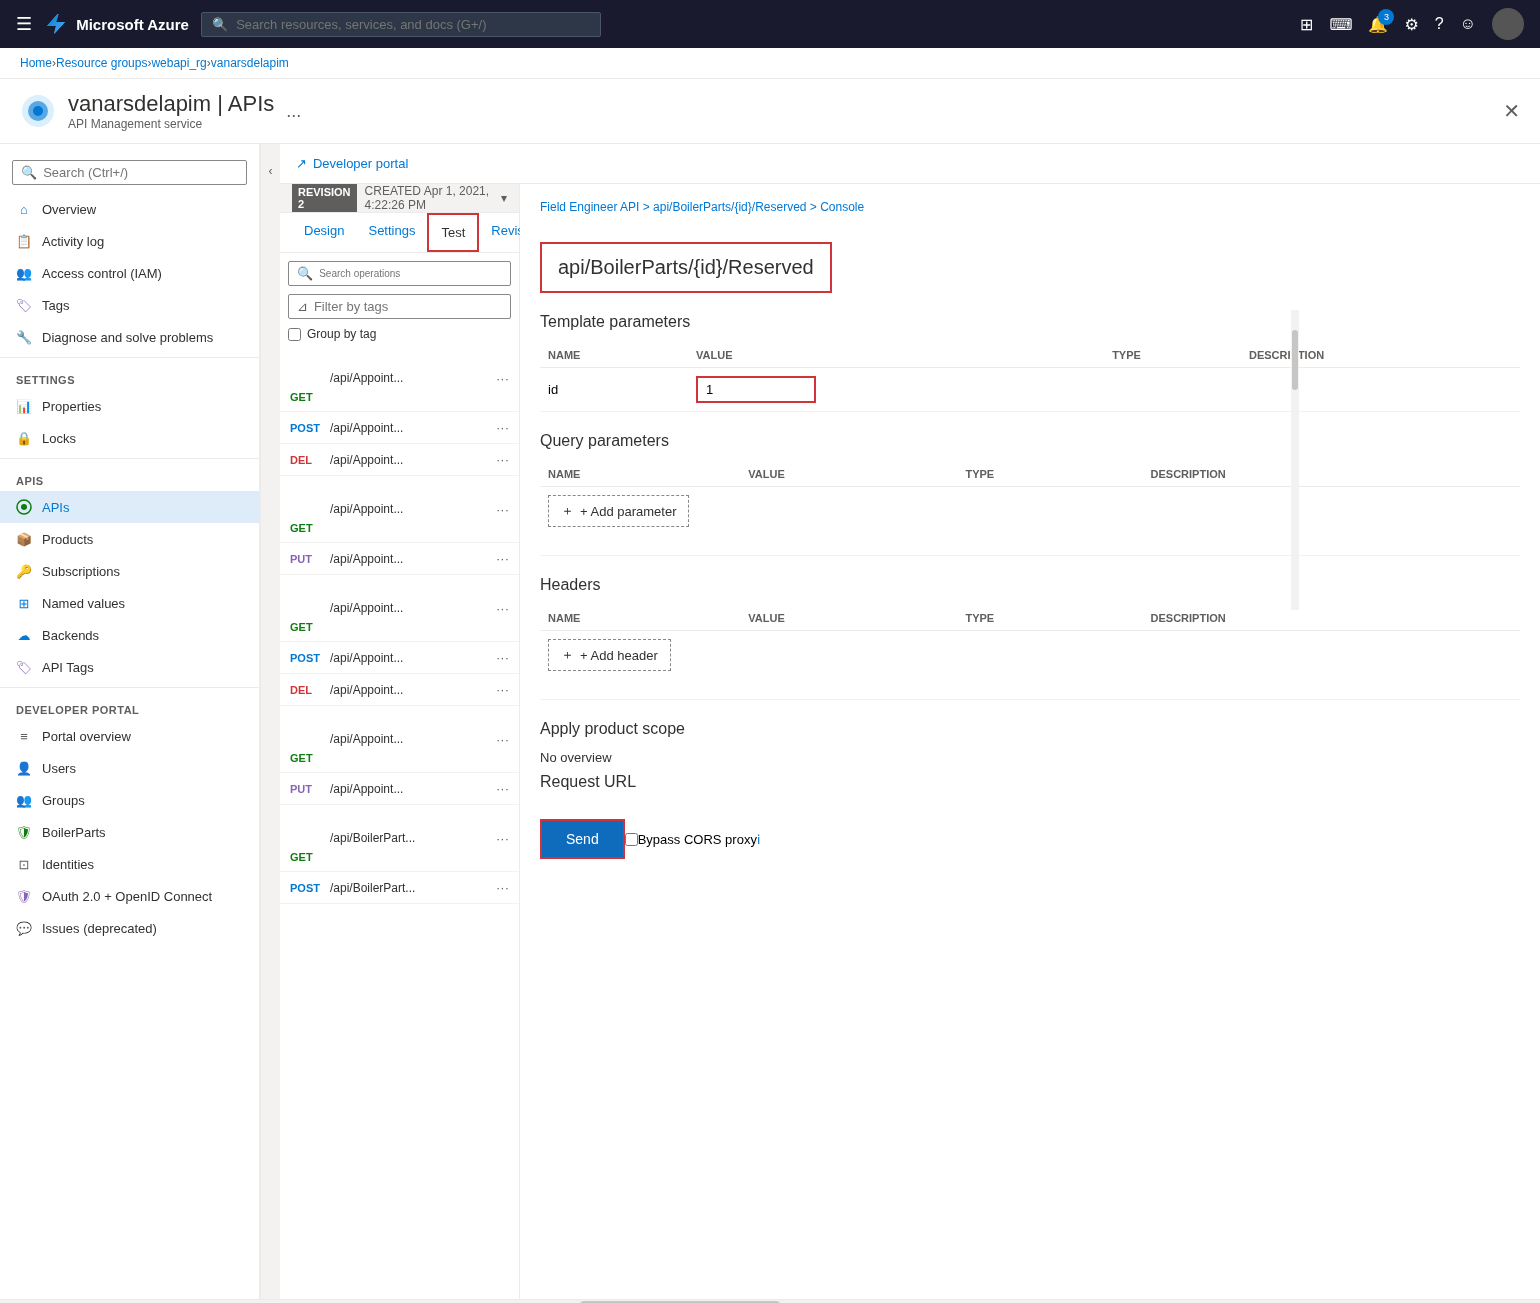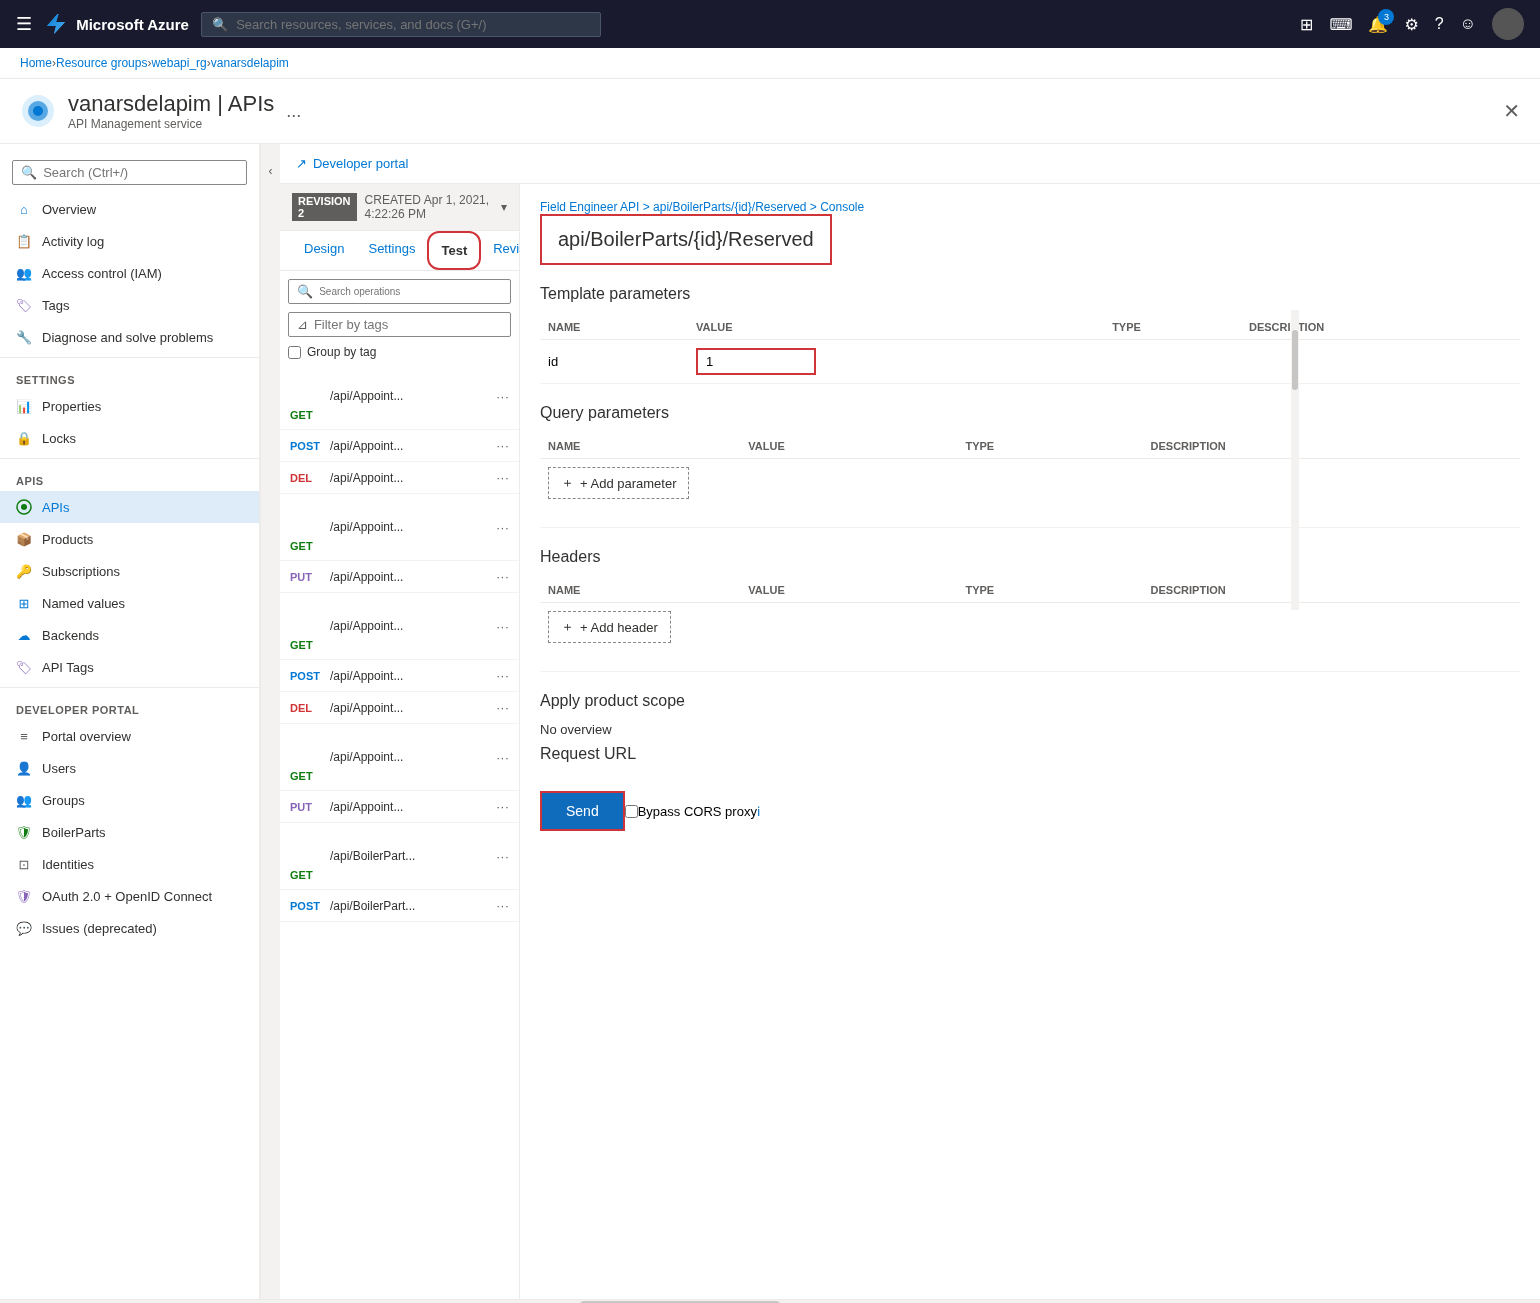--- a/index.html
+++ b/index.html
@@ -109,21 +109,21 @@
       width: 240px;
       min-width: 240px;
       background: white;
       border-right: 1px solid #edebe9;
       display: flex; flex-direction: column;
     }
 
     
     .revision-bar {
       display: flex; align-items: center; gap: 8px;
-      padding: 9px 12px;
+      padding: 0 12px;
       background: #f3f2f1;
       border-bottom: 1px solid #edebe9;
       font-size: 12px;
     }
     .revision-badge {
       background: #605e5c; color: white;
       padding: 2px 6px; font-size: 11px; font-weight: 600;
     }
     .revision-date { color: #605e5c; }
 
@@ -133,22 +133,21 @@
       padding: 0 12px;
     }
     .tab {
       padding: 10px 12px; cursor: pointer; font-size: 13px;
       color: #0078d4; border-bottom: 2px solid transparent;
       white-space: nowrap;
     }
     .tab.active {
       color: #323130;
       border-bottom: 2px solid #0078d4;
-      font-weight: 700;
-      border-radius: 12px;
+      font-weight: 400;
     }
     .tab-boxed {
       border: 2px solid #d13438 !important;
       color: #323130;
     }
 
     
     .ops-search {
       margin: 8px;
       display: flex; align-items: center;
@@ -185,21 +184,21 @@
     
     .content-panel {
       flex: 1;
       background: white;
       overflow-y: auto;
       padding: 16px 20px;
     }
 
     
     .console-breadcrumb {
-      font-size: 12px; color: #605e5c; margin-bottom: 0;
+      font-size: 12px; color: #605e5c; margin-bottom: 28px;
       display: flex; gap: 6px; align-items: center;
     }
     .console-breadcrumb span { color: #0078d4; cursor: pointer; }
 
     
     .api-endpoint-box {
       border: 2px solid #d13438;
       padding: 12px 16px;
       font-size: 20px;
       font-weight: 300;

